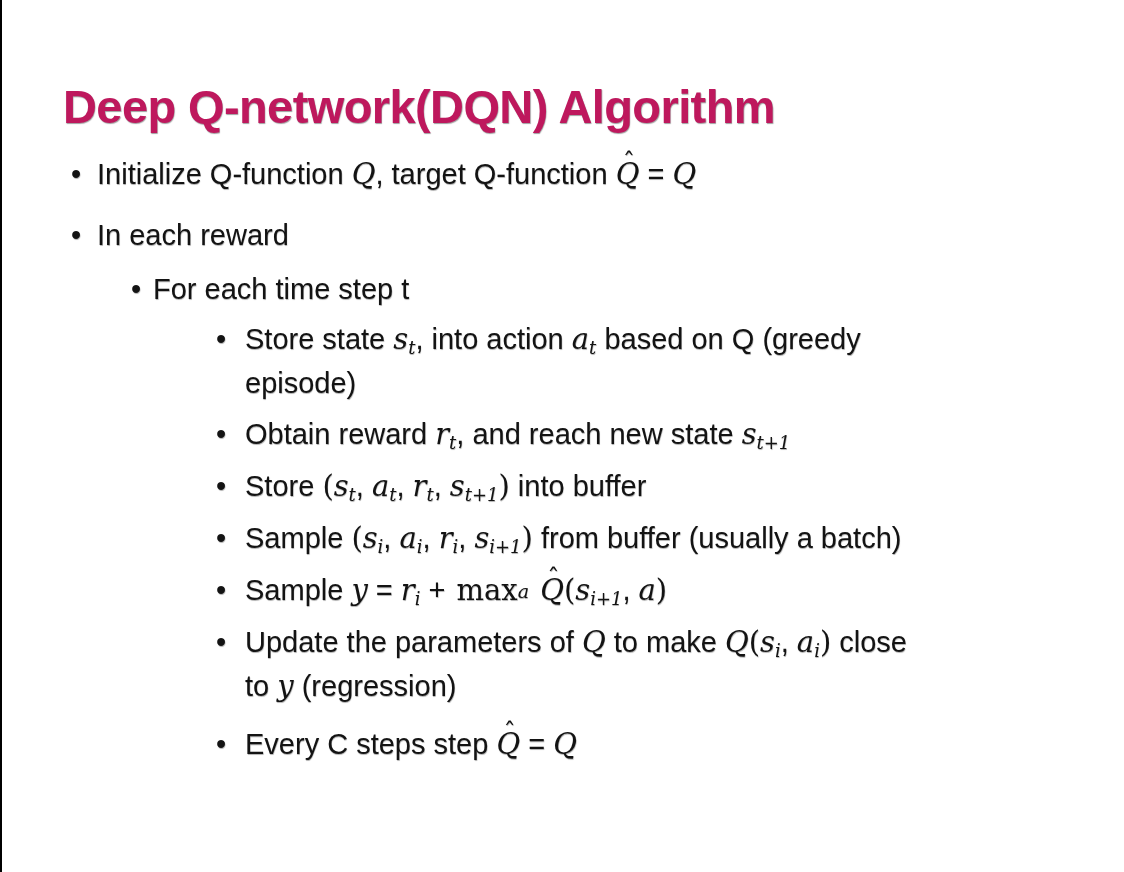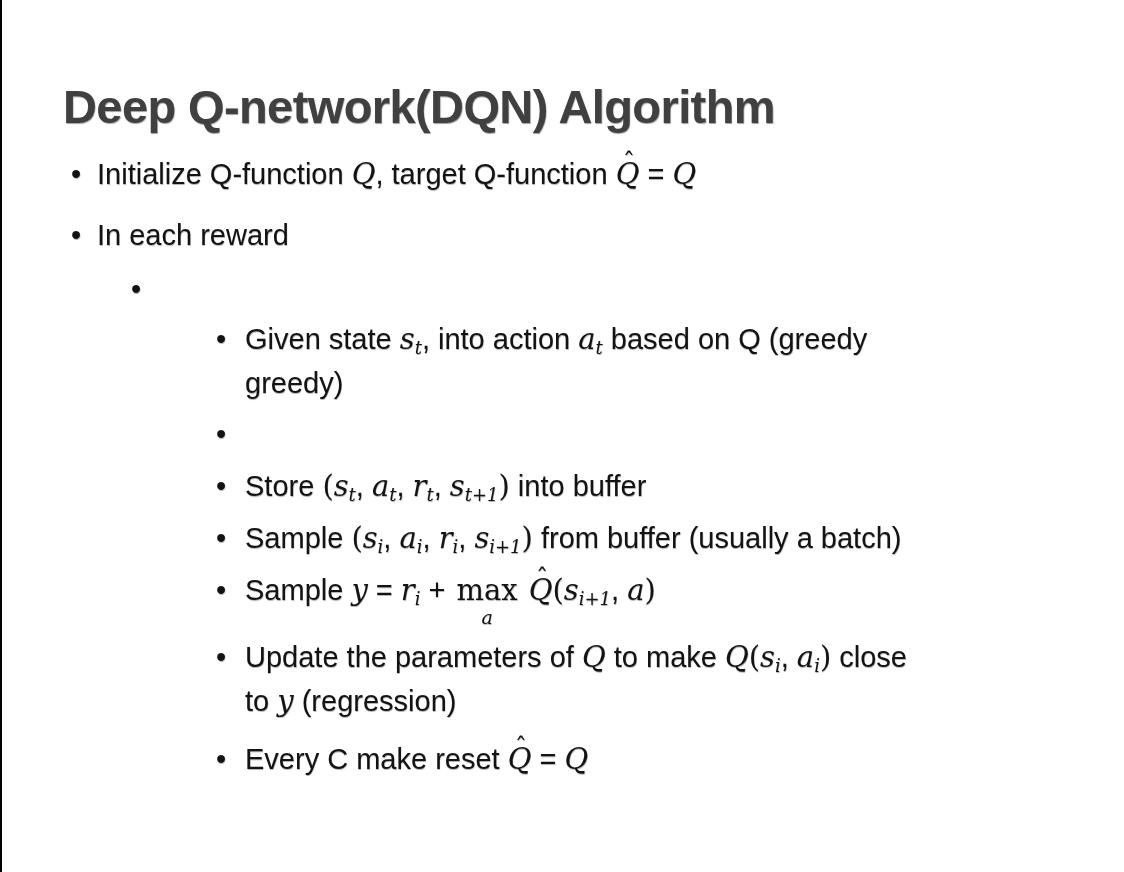--- a/index.html
+++ b/index.html
@@ -12,21 +12,21 @@
   }
   .left-edge {
     position: absolute; left: 0; top: 0;
     width: 2px; height: 872px;
     background: #000000;
   }
   .slide-title {
     position: absolute; left: 63px; top: 48px;
     font-size: 47px; font-weight: 700;
     letter-spacing: -0.6px;
-    color: #404040;
+    color: #be185d;
     text-shadow: 0.6px 0.8px 1px rgba(0,0,0,0.38);
     white-space: nowrap;
   }
   .bullets {
     position: absolute; left: 0; top: 152px; right: 14px;
     font-size: 29px; color: #131313;
     text-shadow: 0.4px 0.6px 0.7px rgba(0,0,0,0.30);
   }
   .row { display: flex; line-height: 44px; align-items: flex-start; }
   .row.l1 { padding-left: 71px; }
@@ -69,21 +69,21 @@
   .hatmark {
     position: absolute;
     left: 56%; top: -0.40em;
     transform: translateX(-50%);
     font-size: 0.85em;
     font-style: normal;
     font-family: "DejaVu Serif", serif;
   }
   .maxop {
     display: inline-flex;
-    flex-direction: column;
+    flex-direction: row;
     align-items: center;
     font-family: "DejaVu Serif", serif;
     line-height: 1;
     margin: 0 3px;
   }
   .maxop-op { font-style: normal; line-height: 1; }
   .maxop-under { font-style: italic; font-size: 0.66em; line-height: 1; margin-top: 3px; }
 </style>
 </head>
 <body>
@@ -96,27 +96,29 @@
     <div class="row l1">
       <span class="marker">•</span>
       <span class="content"><span class="plain">Initialize Q-function </span><span class="math">Q</span><span class="plain">, target Q-function </span><span class="math hat"><span class="hatcore">Q</span><span class="hatmark">ˆ</span></span><span class="plain"> = </span><span class="math">Q</span></span>
     </div>
     <div class="row l1">
       <span class="marker">•</span>
       <span class="content"><span class="plain">In each reward</span></span>
     </div>
     <div class="row l2">
       <span class="marker">•</span>
+      <span class="content"><span class="plain">For each time step t</span></span>
     </div>
     <div class="row l3">
       <span class="marker">•</span>
-      <span class="content"><span class="plain">Given state </span><span class="math">s<sub class="msub">t</sub></span><span class="plain">, into action </span><span class="math">a<sub class="msub">t</sub></span><span class="plain"> based on Q (greedy</span><br><span class="plain">greedy)</span></span>
+      <span class="content"><span class="plain">Store state </span><span class="math">s<sub class="msub">t</sub></span><span class="plain">, into action </span><span class="math">a<sub class="msub">t</sub></span><span class="plain"> based on Q (greedy</span><br><span class="plain">episode)</span></span>
     </div>
     <div class="row l3">
       <span class="marker">•</span>
+      <span class="content"><span class="plain">Obtain reward </span><span class="math">r<sub class="msub">t</sub></span><span class="plain">, and reach new state </span><span class="math">s<sub class="msub">t+1</sub></span></span>
     </div>
     <div class="row l3">
       <span class="marker">•</span>
       <span class="content"><span class="plain">Store </span><span class="mathup">(</span><span class="math">s<sub class="msub">t</sub></span><span class="plain">, </span><span class="math">a<sub class="msub">t</sub></span><span class="plain">, </span><span class="math">r<sub class="msub">t</sub></span><span class="plain">, </span><span class="math">s<sub class="msub">t+1</sub></span><span class="mathup">)</span><span class="plain"> into buffer</span></span>
     </div>
     <div class="row l3">
       <span class="marker">•</span>
       <span class="content"><span class="plain">Sample </span><span class="mathup">(</span><span class="math">s<sub class="msub">i</sub></span><span class="plain">, </span><span class="math">a<sub class="msub">i</sub></span><span class="plain">, </span><span class="math">r<sub class="msub">i</sub></span><span class="plain">, </span><span class="math">s<sub class="msub">i+1</sub></span><span class="mathup">)</span><span class="plain"> from buffer (usually a batch)</span></span>
     </div>
     <div class="row l3">
@@ -125,15 +127,15 @@
           <span class="maxop-op">max</span>
           <span class="maxop-under">a</span>
         </span><span class="plain"> </span><span class="math hat"><span class="hatcore">Q</span><span class="hatmark">ˆ</span></span><span class="mathup">(</span><span class="math">s<sub class="msub">i+1</sub></span><span class="plain">, </span><span class="math">a</span><span class="mathup">)</span></span>
     </div>
     <div class="row l3">
       <span class="marker">•</span>
       <span class="content"><span class="plain">Update the parameters of </span><span class="math">Q</span><span class="plain"> to make </span><span class="math">Q</span><span class="mathup">(</span><span class="math">s<sub class="msub">i</sub></span><span class="plain">, </span><span class="math">a<sub class="msub">i</sub></span><span class="mathup">)</span><span class="plain"> close</span><br><span class="plain">to </span><span class="math">y</span><span class="plain"> (regression)</span></span>
     </div>
     <div class="row l3">
       <span class="marker">•</span>
-      <span class="content"><span class="plain">Every C make reset </span><span class="math hat"><span class="hatcore">Q</span><span class="hatmark">ˆ</span></span><span class="plain"> = </span><span class="math">Q</span></span>
+      <span class="content"><span class="plain">Every C steps step </span><span class="math hat"><span class="hatcore">Q</span><span class="hatmark">ˆ</span></span><span class="plain"> = </span><span class="math">Q</span></span>
     </div>
   </div>
 
 </body></html>

